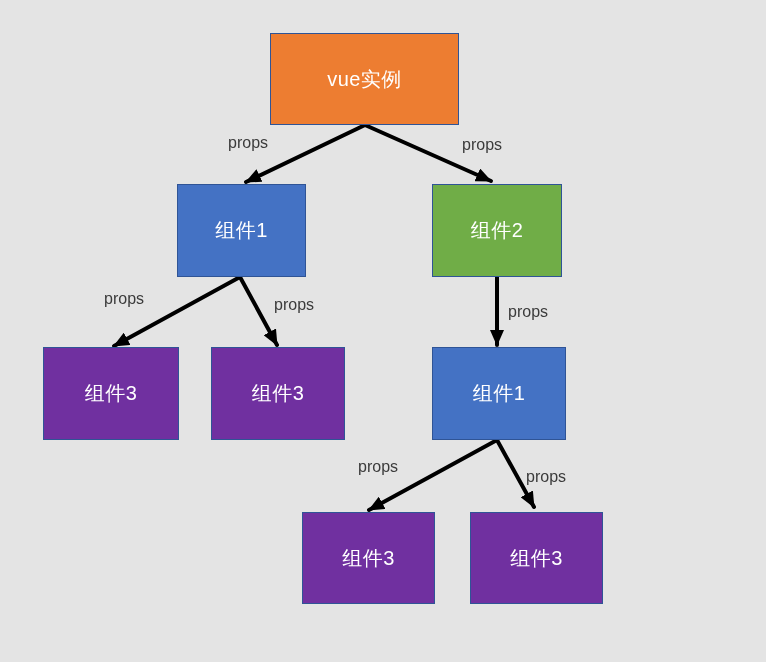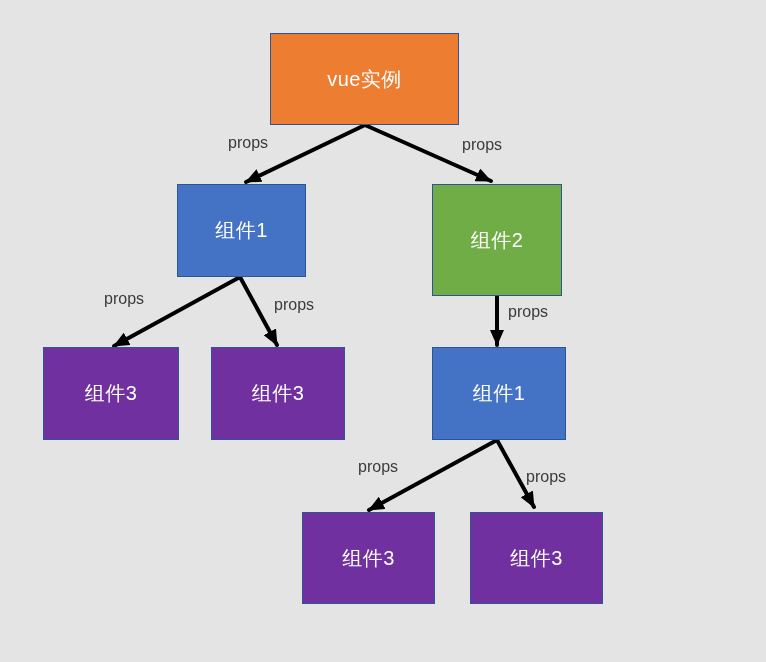--- a/index.html
+++ b/index.html
@@ -46,21 +46,21 @@
         <line x1="497" y1="440" x2="369" y2="510" stroke="#000000" stroke-width="4" stroke-linecap="round" marker-end="url(#ah)"></line>
         <line x1="497" y1="440" x2="534" y2="507" stroke="#000000" stroke-width="4" stroke-linecap="round" marker-end="url(#ah)"></line>
       </g>
   </svg>
 <div class="node" style="left: 270px; top: 33px; width: 189px; height: 92px; background: rgb(237, 125, 49); border: 1.4px solid rgb(47, 84, 150); text-align: right;">
       <span style="color: rgb(255, 255, 255);">vue实例</span>
     </div>
     <div class="node" style="left: 177px; top: 184px; width: 129px; height: 93px; background: rgb(68, 114, 196); border: 1.4px solid rgb(47, 84, 150);">
       <span style="color: rgb(255, 255, 255);">组件1</span>
     </div>
-    <div class="node" style="left: 432px; top: 184px; width: 130px; height: 112px; background: rgb(112, 173, 71); border: 1.4px solid rgb(47, 84, 150);">
+    <div class="node" style="left: 432px; top: 184px; width: 130px; height: 93px; background: rgb(112, 173, 71); border: 1.4px solid rgb(47, 84, 150);">
       <span style="color: rgb(255, 255, 255);">组件2</span>
     </div>
     <div class="node" style="left: 43px; top: 347px; width: 136px; height: 93px; background: rgb(112, 48, 160); border: 1.4px solid rgb(47, 84, 150);">
       <span style="color: rgb(255, 255, 255);">组件3</span>
     </div>
     <div class="node" style="left: 211px; top: 347px; width: 134px; height: 93px; background: rgb(112, 48, 160); border: 1.4px solid rgb(47, 84, 150);">
       <span style="color: rgb(255, 255, 255);">组件3</span>
     </div>
     <div class="node" style="left: 432px; top: 347px; width: 134px; height: 93px; background: rgb(68, 114, 196); border: 1.4px solid rgb(47, 84, 150);">
       <span style="color: rgb(255, 255, 255);">组件1</span>

